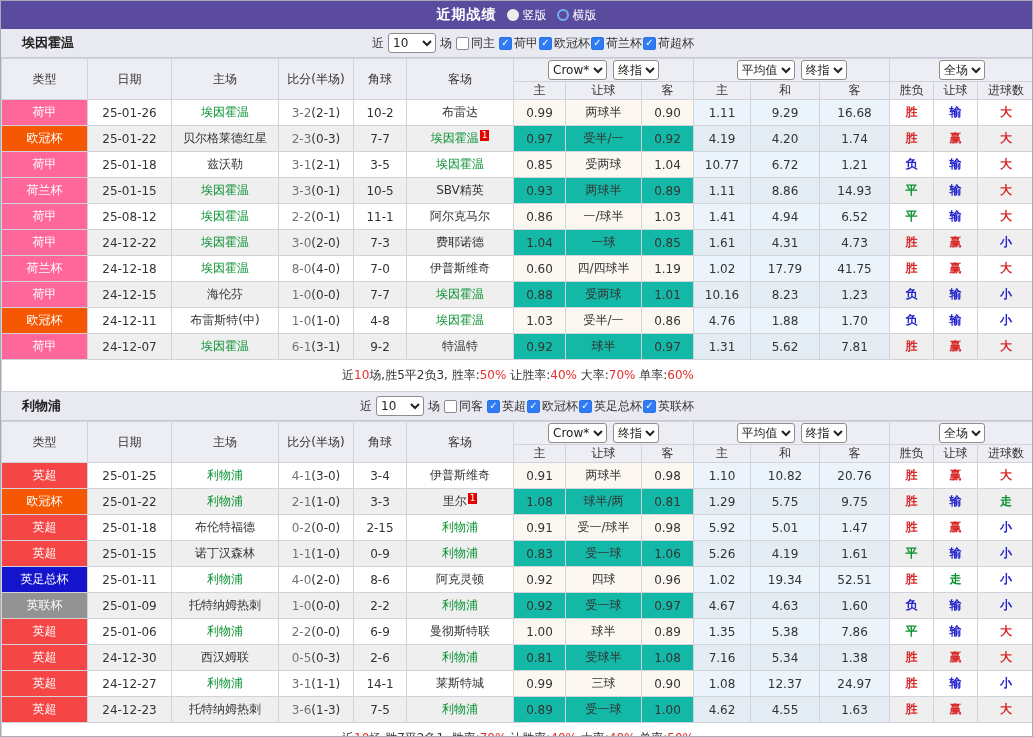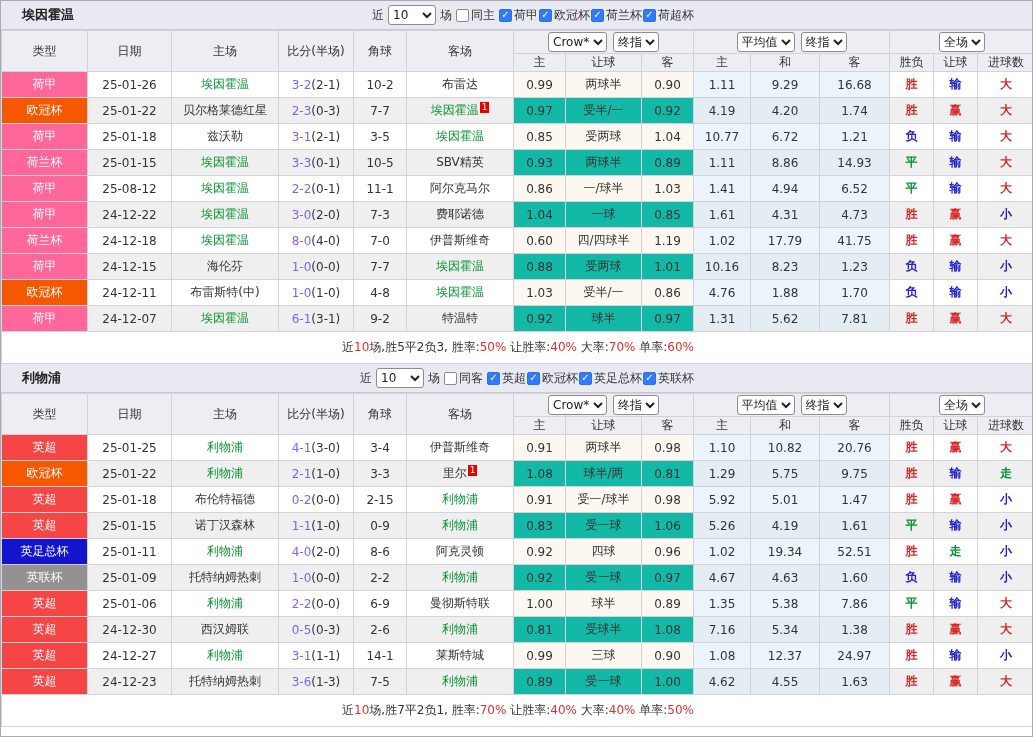--- a/index.html
+++ b/index.html
@@ -31,33 +31,44 @@
   tr.grp .sel-wrap{display:flex;justify-content:center;gap:6px;align-items:center}
   tr.sub th{height:17px}
   tbody td{height:26px}
   tbody tr.odd td{background:#fff}
   tbody tr.even td{background:#efefef}
   tbody tr.odd td.crow{background:#fcf8f1}
   tbody tr.even td.crow{background:#14b8a6}
   tbody tr.odd td.avg{background:#eaf4fa}
   tbody tr.even td.avg{background:#e3edf3}
   td.league{color:#fff}
-  .ft{color:#8b5cf6}
+  .ft{color:#737373}
   .ht{color:#333}
   .t-sub{color:#0a9232}
   td.res{font-weight:bold}
   .sup1{background:#e60000;color:#fff;font-size:9px;line-height:11px;padding:0 2px;margin-left:1px;vertical-align:top;display:inline-block}
   tfoot td{height:32px;background:#fff;font-size:12px;color:#333}
   tfoot .red{color:#e62e2e}
 </style>
 </head>
 <body>
 
 <div class="page">
 
+  <div class="title-bar">
+    <span class="title">近期战绩</span>
+    <span class="vopt">
+      <span class="radio-on"></span>
+      <span>竖版</span>
+    </span>
+    <span class="vopt">
+      <span class="radio-off"></span>
+      <span>横版</span>
+    </span>
+  </div>
 
   <section>
     <div class="team-bar">
       <span class="team-name">埃因霍温</span>
       <span class="filter-bar">
         <span class="f-prefix">近</span>
         <select class="count-select"><option>10</option></select>
         <span class="f-suffix">场</span>
         <label>
             <span class="cb unchecked"></span>

